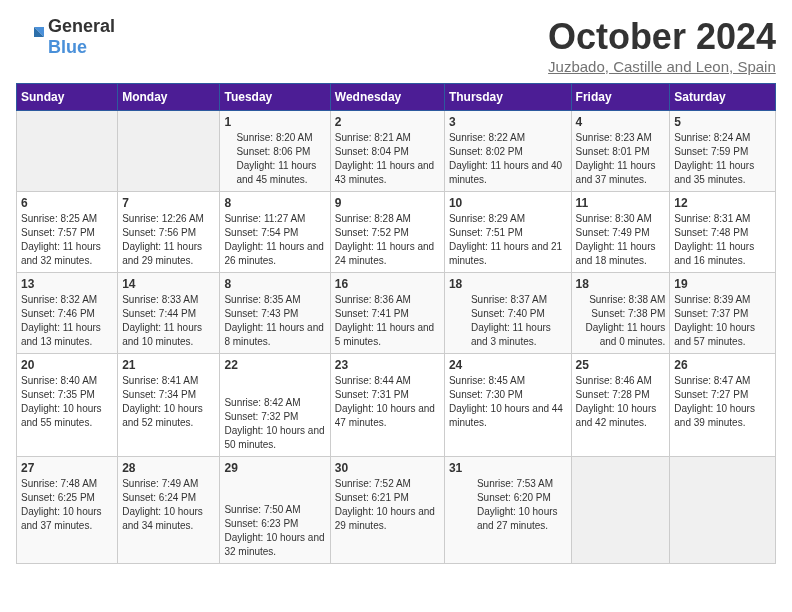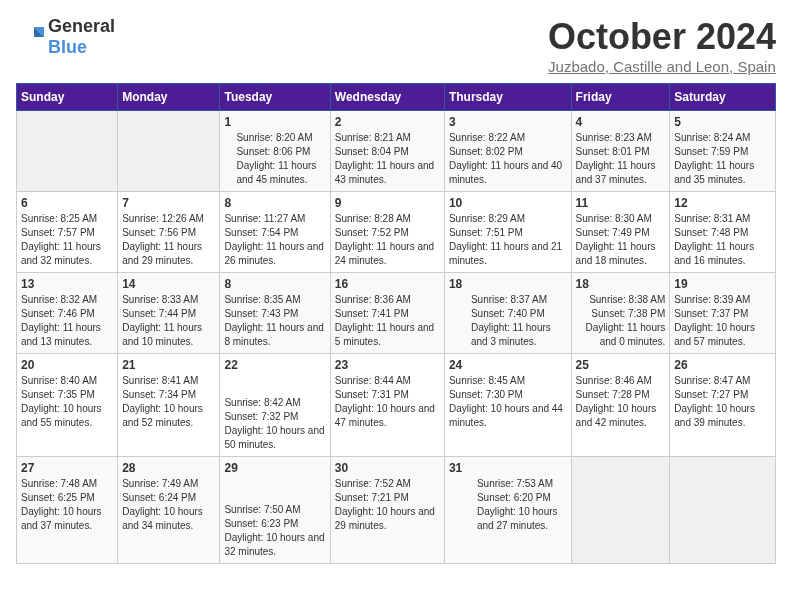--- a/index.html
+++ b/index.html
@@ -305,21 +305,21 @@
         </td>
         <td>
           <span class="day-number">29</span>
           <div class="day-info" style="white-space: pre-line; margin-top: 28px;">Sunrise: 7:50 AM
 Sunset: 6:23 PM
 Daylight: 10 hours and 32 minutes.</div>
         </td>
         <td>
           <span class="day-number">30</span>
           <div class="day-info" style="white-space: pre-line;">Sunrise: 7:52 AM
-Sunset: 7:21 PM
+Sunset: 6:21 PM
 Daylight: 10 hours and 29 minutes.</div>
         </td>
         <td>
           <span class="day-number">31</span>
           <div class="day-info" style="white-space: pre-line; margin-left: 28px;">Sunrise: 7:53 AM
 Sunset: 6:20 PM
 Daylight: 10 hours and 27 minutes.</div>
         </td>
         <td class="empty-cell"></td>
         <td class="empty-cell"></td>

